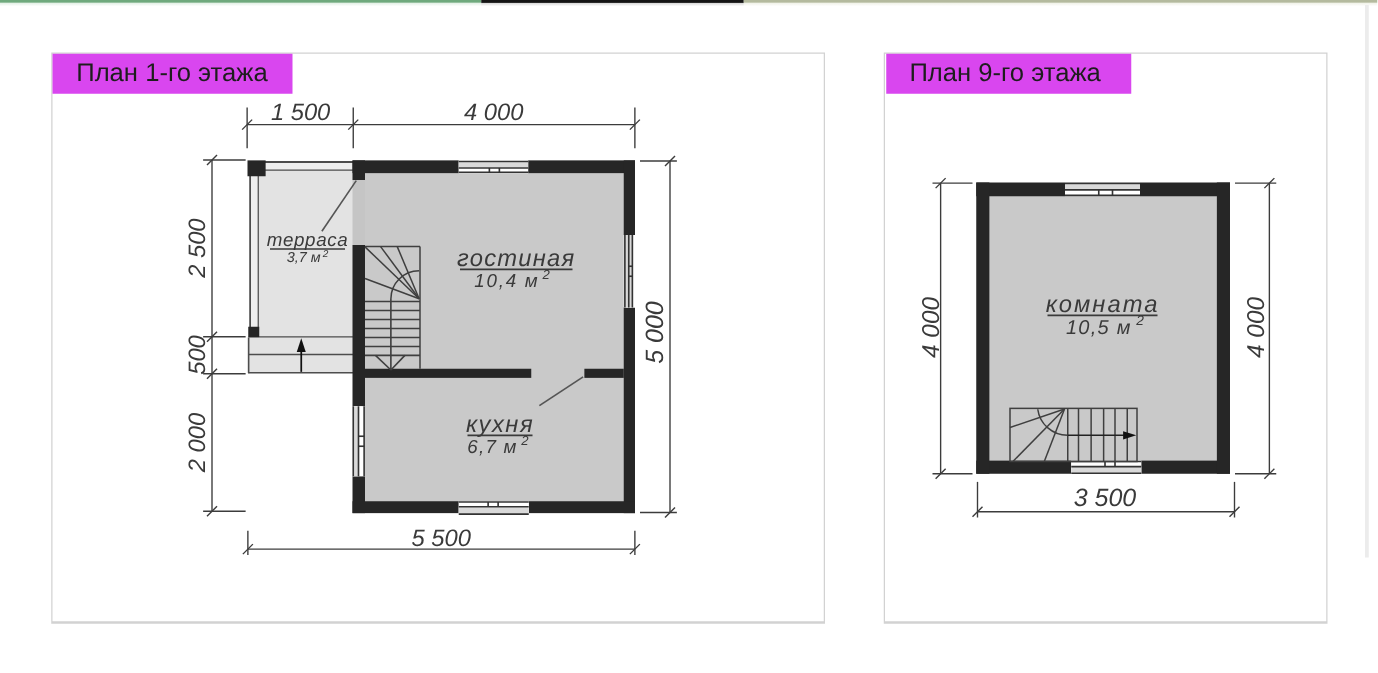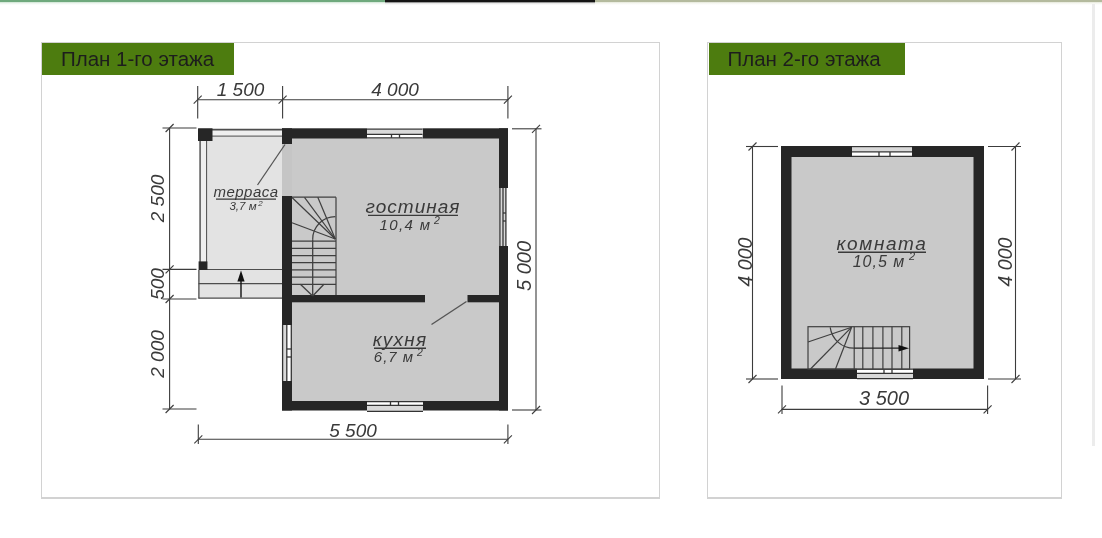--- a/index.html
+++ b/index.html
@@ -1,39 +1,39 @@
 <!DOCTYPE html>
 <html><head>
 <meta charset="utf-8">
 <style>
   html,body{margin:0;padding:0;background:#fff;}
   body{width:1102px;height:538px;position:relative;overflow:hidden;font-family:"Liberation Sans",sans-serif;}
   .panel{position:absolute;background:#fff;box-sizing:border-box;border:1.5px solid #d2d2d2;border-bottom-width:2.5px;}
-  .hdr{position:absolute;background:#4d7c0f;height:32px;line-height:32px;padding-left:19px;
+  .hdr{position:absolute;background:#d946ef;height:32px;line-height:32px;padding-left:19px;
        font-size:20.5px;color:#1d1d1d;box-sizing:border-box;}
   svg{position:absolute;left:0;top:0;}
 </style>
 </head>
 <body>
 
 <div style="position:absolute;left:0;top:0;width:385px;height:5px;background:linear-gradient(#6fa97d 0,#6fa97d 1.7px,rgba(150,200,160,.25) 2.6px,rgba(255,255,255,0) 100%);"></div>
 
 <div style="position:absolute;left:385px;top:0;width:210px;height:5px;background:linear-gradient(#141414 0,#141414 1.9px,rgba(120,120,120,.25) 2.8px,rgba(255,255,255,0) 100%);"></div>
 
 <div style="position:absolute;left:595px;top:0;width:507px;height:5px;background:linear-gradient(#b4ba9e 0,#b4ba9e 1.7px,rgba(210,215,185,.3) 2.6px,rgba(255,255,255,0) 100%);"></div>
 
 <div style="position:absolute;left:1092px;top:4px;width:3px;height:442px;background:#ececec;"></div>
 
 <div class="panel" style="left:40.5px;top:41.5px;width:619.5px;height:457.5px;"></div>
 
 <div class="hdr" style="left:42px;top:43px;width:192px;">План 1-го этажа</div>
 
 <div class="panel" style="left:707px;top:41.5px;width:354.5px;height:457.5px;"></div>
 
-<div class="hdr" style="left:708.5px;top:43px;width:196px;">План 2-го этажа</div>
+<div class="hdr" style="left:708.5px;top:43px;width:196px;">План 9-го этажа</div>
 
 <svg width="1102" height="538" viewBox="0 0 1102 538">
 <g id="plan1" stroke-linecap="butt">
 
   <rect x="199.5" y="129.5" width="83" height="140.5" fill="#e3e3e3"></rect>
 
   <g stroke="#4d4d4d">
         <rect x="199.5" y="129.3" width="83" height="6.6" fill="#efefef" stroke="none"></rect>
         <line x1="199" y1="129.6" x2="283" y2="129.6" stroke-width="1.6"></line>
         <line x1="199" y1="136.1" x2="283" y2="136.1" stroke-width="1"></line>

